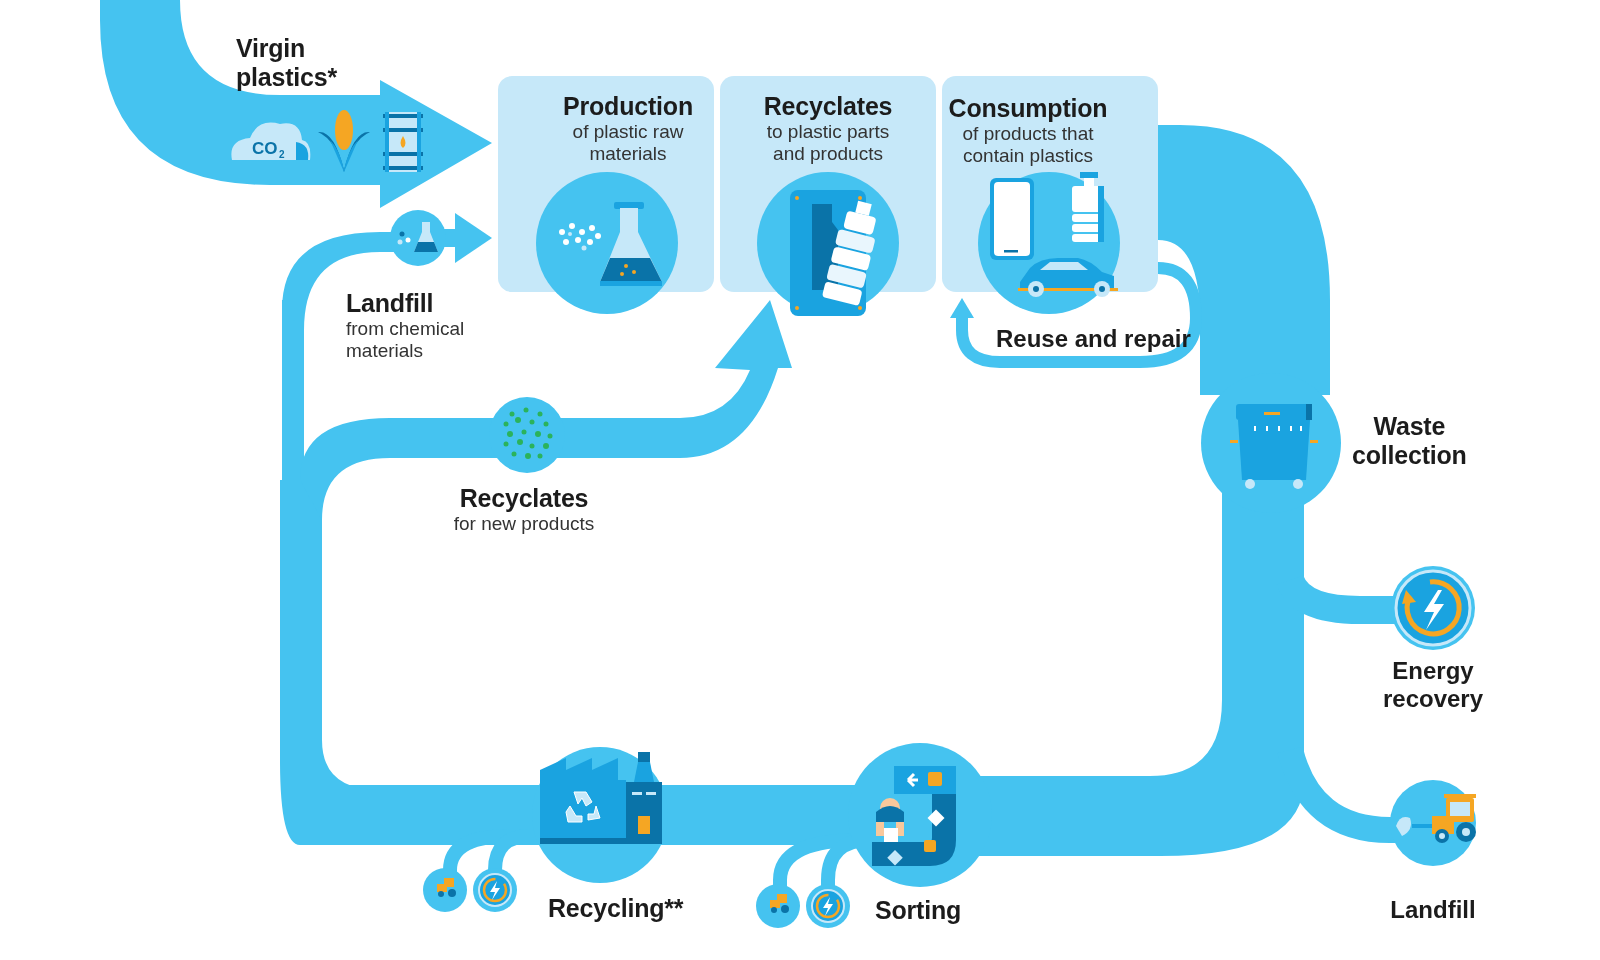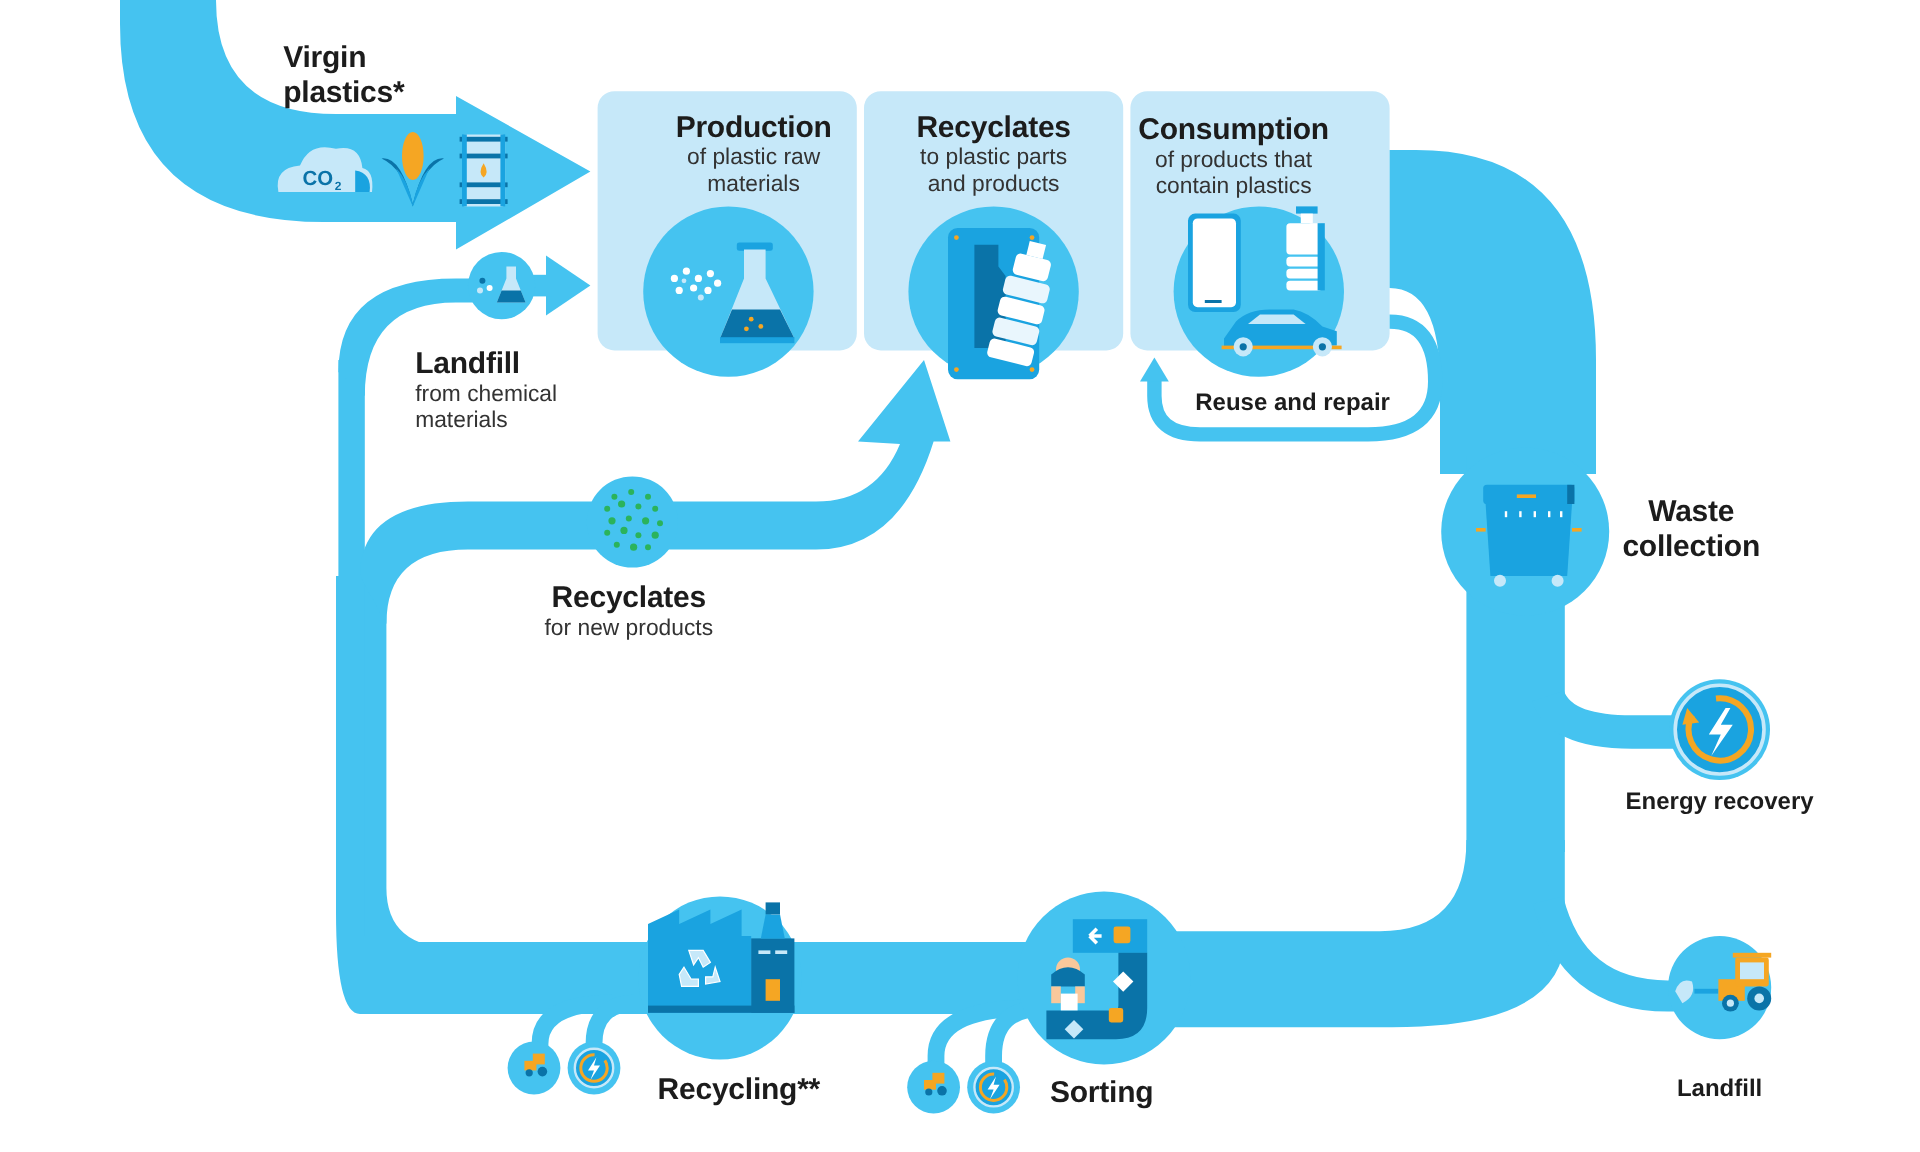--- a/index.html
+++ b/index.html
@@ -3,21 +3,21 @@
 <meta charset="utf-8">
 <style>
   html, body { margin: 0; padding: 0; background: #ffffff; }
   body { width: 1600px; height: 960px; position: relative; overflow: hidden;
          font-family: "Liberation Sans", "DejaVu Sans", sans-serif; color: #1e1e1e; }
   #diagram { position: absolute; left: 0; top: 0; width: 1600px; height: 960px; }
   .lbl { position: absolute; line-height: 1.15; }
   .title { font-weight: 900; font-size: 25px; color: #1c1c1c; letter-spacing: -0.2px; }
   .sub { font-size: 19px; color: #333333; }
   .center { text-align: center; }
-  .small-title { font-weight: 900; font-size: 20px; color: #1c1c1c; }
+  .small-title { font-weight: 900; font-size: 24px; color: #1c1c1c; }
 </style>
 </head>
 <body>
 
 <svg id="diagram" viewBox="0 0 1600 960" xmlns="http://www.w3.org/2000/svg">
 
   <g fill="#45c3f0">
     <path d="M100 0 L180 0 Q180 95 280 95 L380 95 L380 80 L492 143 L380 208 L380 185 L270 185 Q100 185 100 20 Z"></path>
   </g>
 

